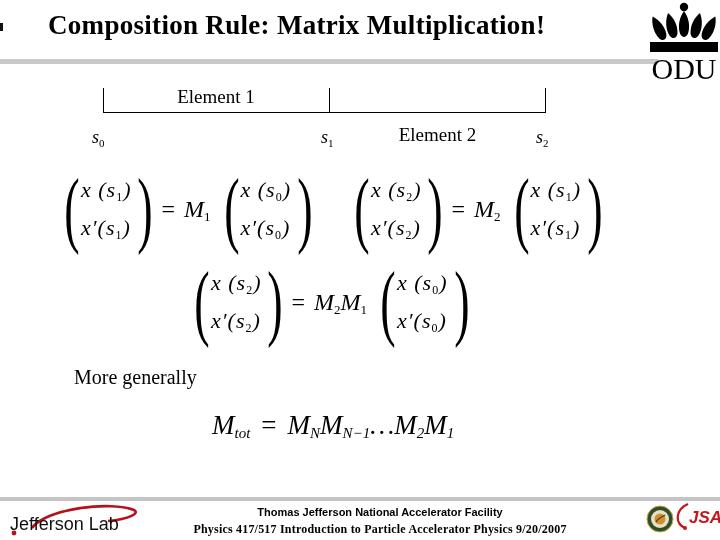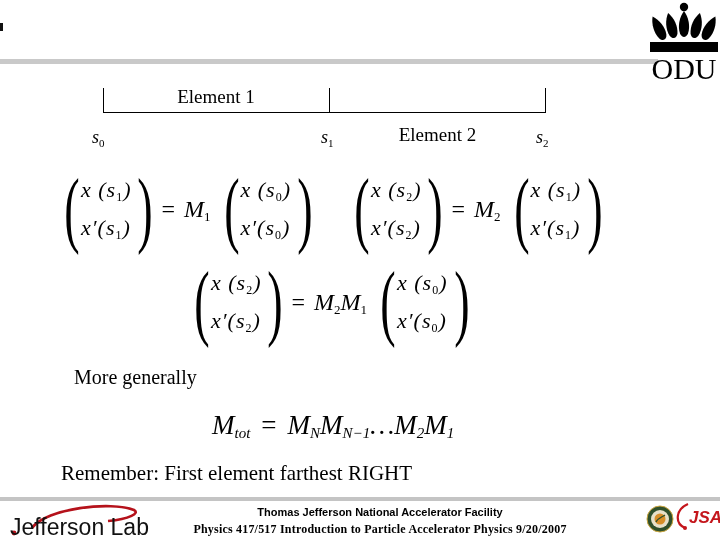--- a/index.html
+++ b/index.html
@@ -46,35 +46,36 @@
   .geq{position:absolute;left:212px;top:410px;font-size:27px;display:flex;align-items:center;}
   .geq .rel{margin:0 11px;font-style:normal;}
   .geq sub{font-size:15px;vertical-align:-0.28em;line-height:0;font-style:italic;}
   .geq .mterm{white-space:nowrap;}
   .remember{position:absolute;left:61px;top:461px;font-size:21px;white-space:nowrap;}
 
   
   .footer-bar{position:absolute;left:0;top:497px;width:720px;height:4px;background:#c4c4c4;}
   .jlab{position:absolute;left:4px;top:500px;width:150px;height:38px;}
   .jlab-text{position:absolute;left:6px;top:14px;font-family:"Liberation Sans",sans-serif;
-             font-size:23px;color:#111;white-space:nowrap;text-align:right;}
+             font-size:18px;color:#111;white-space:nowrap;text-align:right;}
   .jlab-swoosh{position:absolute;left:0;top:0;}
   .footer-center{position:absolute;left:0;width:720px;text-align:center;padding-left:20px;}
   .facility{top:506px;font-family:"Liberation Sans",sans-serif;font-weight:bold;font-size:11px;}
   .course{top:522px;font-family:"Liberation Serif",serif;font-weight:bold;font-size:12px;
           letter-spacing:0.2px;}
   .seal{position:absolute;left:646px;top:505px;}
   .jsa{position:absolute;left:672px;top:501px;}
 </style>
 </head>
 <body>
 
 <div class="slide">
 
   <div class="edge-mark"></div>
+  <div class="title">Composition Rule: Matrix Multiplication!</div>
   <div class="title-rule"></div>
 
   <svg class="odu" viewBox="0 0 68 80" width="68" height="80">
     <g fill="#000">
       <circle cx="34" cy="5" r="4.2"></circle>
       <path d="M0,-14 C4.5,-8 6.5,1 4,8.5 C2,13 -2,13 -4,8.5 C-6.5,1 -4.5,-8 0,-14 Z" transform="translate(34,23)"></path>
       <path d="M0,-14 C4.5,-8 6.5,1 4,8.5 C2,13 -2,13 -4,8.5 C-6.5,1 -4.5,-8 0,-14 Z" transform="translate(21.5,24.5) rotate(-14)"></path>
       <path d="M0,-14 C4.5,-8 6.5,1 4,8.5 C2,13 -2,13 -4,8.5 C-6.5,1 -4.5,-8 0,-14 Z" transform="translate(9,27) rotate(-27)"></path>
       <path d="M0,-14 C4.5,-8 6.5,1 4,8.5 C2,13 -2,13 -4,8.5 C-6.5,1 -4.5,-8 0,-14 Z" transform="translate(46.5,24.5) rotate(14)"></path>
       <path d="M0,-14 C4.5,-8 6.5,1 4,8.5 C2,13 -2,13 -4,8.5 C-6.5,1 -4.5,-8 0,-14 Z" transform="translate(59,27) rotate(27)"></path>
@@ -155,21 +156,20 @@
 
   <div class="geq">
     <span class="mterm"><span class="mi">M</span><sub>tot</sub></span>
     <span class="rel">=</span>
     <span class="mterm"><span class="mi">M</span><sub>N</sub></span>
     <span class="mterm"><span class="mi">M</span><sub>N−1</sub></span>
     <span class="mterm"><span class="mi">…M</span><sub>2</sub></span>
     <span class="mterm"><span class="mi">M</span><sub>1</sub></span>
   </div>
 
-  <div class="remember">Remember: First element farthest RIGHT</div>
 
   <div class="footer-bar"></div>
 
   <div class="jlab">
     <svg class="jlab-swoosh" width="150" height="38" viewBox="0 0 150 38">
       <path d="M28,28 C42,8 108,1 130,10 C136,13 126,19 104,21" fill="none" stroke="#b5121b" stroke-width="2.6"></path>
       <circle cx="10" cy="33" r="2.4" fill="#b5121b"></circle>
     </svg>
     <span class="jlab-text">Jefferson Lab</span>
   </div>

